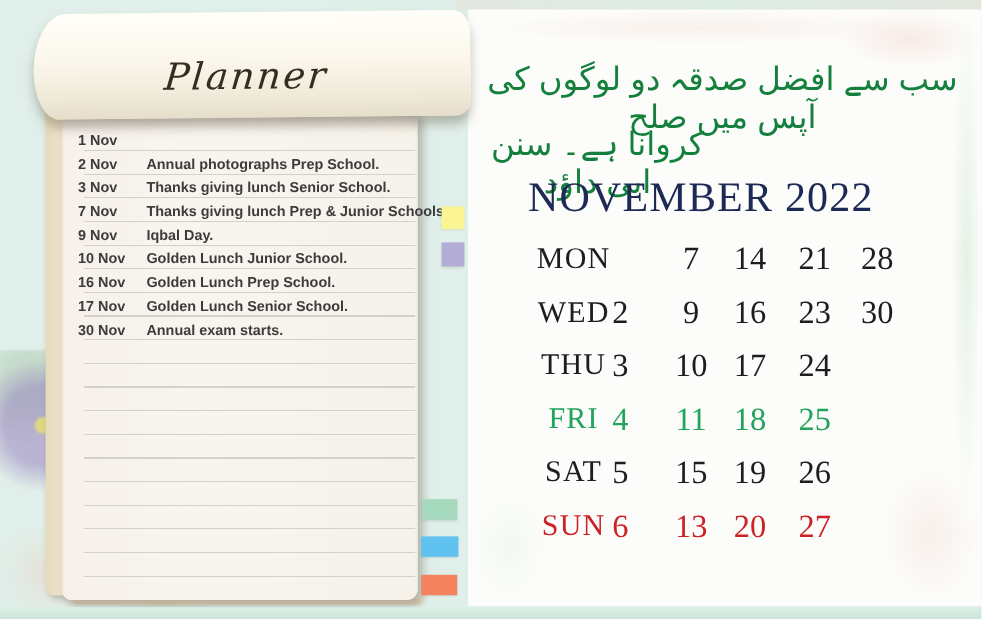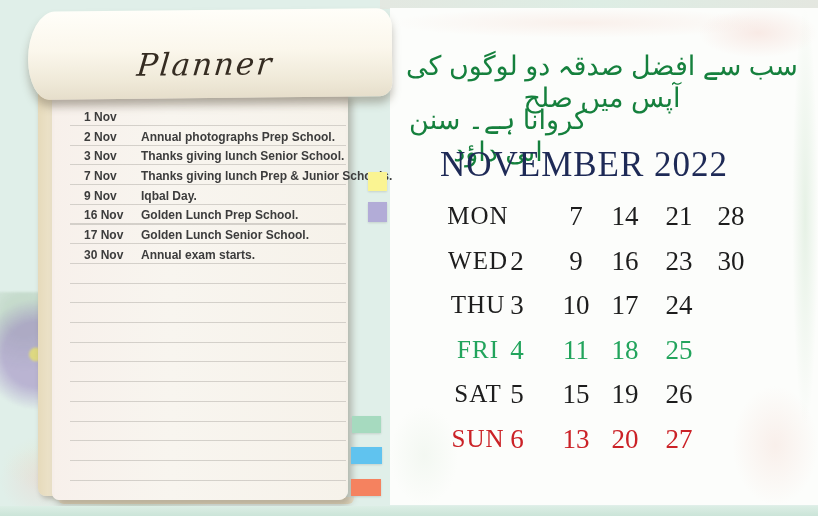--- a/index.html
+++ b/index.html
@@ -51,21 +51,21 @@
   .pad-underpages {
     position:absolute; left:58px; top:497px; width:296px; height:7px;
     background:linear-gradient(#EFE7D2,#E3D8BC);
     border-radius:0 0 6px 6px;
   }
   .pad-rules {
     position:absolute; left:18px; top:33px; width:276px; height:361px;
     background:repeating-linear-gradient(to bottom,#CBC7C1 0 1px, transparent 1px 19.7px);
     opacity:.8;
   }
-  .planner-entries { position:absolute; left:13px; top:16px; width:280px;margin-left:19px; }
+  .planner-entries { position:absolute; left:13px; top:16px; width:280px; }
   .entry-row { position:relative; height:19.7px; line-height:19.7px; white-space:nowrap; }
   .entry-date {
     position:absolute; left:0; width:50px;
     font-size:12px; font-weight:700; color:#3C3C3C;
   }
   .entry-event {
     position:absolute; left:57px;
     font-size:12px; font-weight:600; color:#3C3C3C;
   }
 
@@ -214,20 +214,24 @@
       </div>
       <div class="entry-row">
         <span class="entry-date">7 Nov</span>
         <span class="entry-event">Thanks giving lunch Prep &amp; Junior Schools.</span>
       </div>
       <div class="entry-row">
         <span class="entry-date">9 Nov</span>
         <span class="entry-event">Iqbal Day.</span>
       </div>
       <div class="entry-row">
+        <span class="entry-date">10 Nov</span>
+        <span class="entry-event">Golden Lunch Junior School.</span>
+      </div>
+      <div class="entry-row">
         <span class="entry-date">16 Nov</span>
         <span class="entry-event">Golden Lunch Prep School.</span>
       </div>
       <div class="entry-row">
         <span class="entry-date">17 Nov</span>
         <span class="entry-event">Golden Lunch Senior School.</span>
       </div>
       <div class="entry-row">
         <span class="entry-date">30 Nov</span>
         <span class="entry-event">Annual exam starts.</span>

